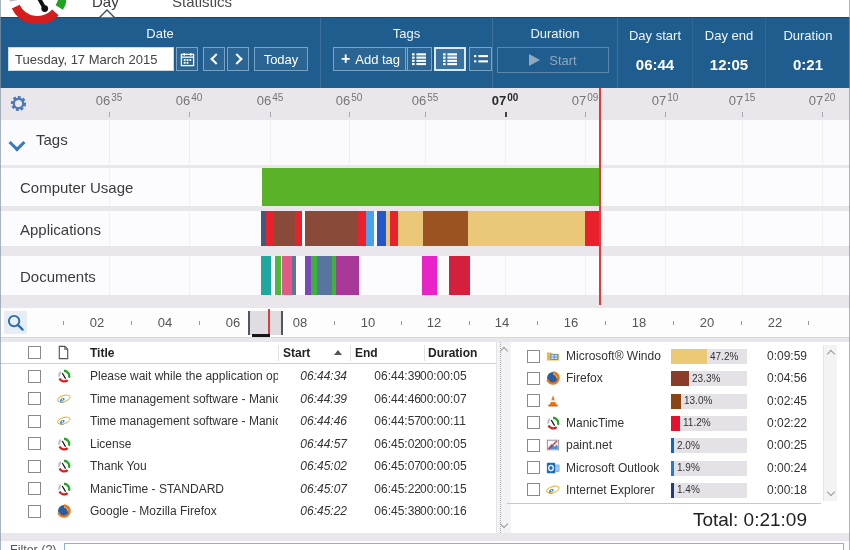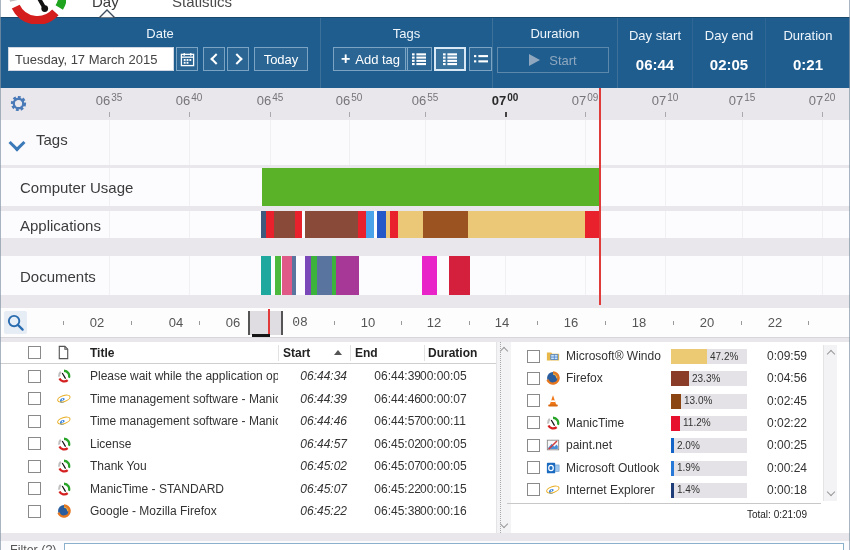--- a/index.html
+++ b/index.html
@@ -45,21 +45,21 @@
 .gear-svg { position:absolute; left:9px; top:6px; width:19px; height:19px; }
 .tl-ticklabel { position:absolute; top:5px; transform:translateX(-50%); font-size:13px; color:#767478; white-space:nowrap; }
 .tl-ticklabel .mm { font-size:10px; position:relative; top:-4px; margin-left:1px; }
 .tl-ticklabel.bold { color:#2a2a2a; font-weight:bold; }
 .tl-tickmark { position:absolute; top:24px; width:1px; height:5px; background:#aaa8ae; }
 .tl-tickmark.bold { width:2px; background:#444; }
 .tl-grouprow { position:absolute; left:0; top:32px; width:100%; height:45px; background:#fbfafd; }
 .group-chev { position:absolute; left:11px; top:17px; width:12px; height:12px; border-left:3px solid #3a7ab8; border-bottom:3px solid #3a7ab8; transform:rotate(-45deg); cursor:pointer; }
 .group-label { position:absolute; left:36px; top:11px; font-size:15px; color:#3c3c3c; z-index:3; }
 .tl-row { position:absolute; left:0; width:100%; background:#fcfbfe; }
-.row-cu { top:80px; height:38px; } .row-apps { top:123px; height:27px; } .row-docs { top:168px; height:39px; }
+.row-cu { top:80px; height:38px; } .row-apps { top:123px; height:35px; } .row-docs { top:168px; height:39px; }
 .row-label { position:absolute; left:20px; top:50%; transform:translateY(-50%); font-size:15px; color:#3c3c3c; z-index:3; }
 .gridlayer, .bars { position:absolute; inset:0; }
 .gridline { position:absolute; top:0; bottom:0; width:1px; background:#f1eff4; }
 .seg { position:absolute; top:0; bottom:0; }
 .redline { position:absolute; left:599px; top:0; width:2px; height:217px; background:#e03a3a; z-index:6; }
 
 
 .ruler { position:absolute; left:0; top:308px; width:100%; height:30px; background:#fdfdfd; border-bottom:1px solid #d8d6da; }
 .mag-svg { position:absolute; left:4px; top:3px; width:23px; height:23px; background:#e7edf5; border-radius:2px; padding:2px; }
 .ruler-label { position:absolute; top:7px; transform:translateX(-50%); font-size:13px; color:#555; }
@@ -94,21 +94,21 @@
 .rpanel { position:absolute; left:500px; top:0; width:338px; height:100%; border-left:1px dotted #a8a8a8; }
 #summary-rows { position:absolute; left:0; top:3px; width:320px; height:158px; overflow:hidden; }
 .srow { position:absolute; left:0; width:100%; height:22.3px; cursor:default; }
 .sname { position:absolute; left:65px; width:103px; overflow:hidden; font-size:12px; color:#333; line-height:22.3px; white-space:nowrap; }
 .strack { position:absolute; left:170px; top:4px; width:76px; height:15px; background:#e4e2e6; }
 .sfill { position:absolute; left:0; top:0; height:100%; }
 .spct { position:absolute; top:1.5px; font-size:10px; color:#333; white-space:nowrap; }
 .sdur { position:absolute; left:246px; width:60px; text-align:right; font-size:12px; color:#333; line-height:22.3px; }
 .sb-right { left:322px; top:3px; width:14px; height:156px; }
 .total-row { position:absolute; left:6px; width:314px; top:161px; height:26px; border-top:1px solid #c8c8c8; }
-.total-label { position:absolute; right:14px; top:5px; font-size:10px; color:#222; }
+.total-label { position:absolute; right:14px; top:5px; font-size:19px; color:#222; }
 
 
 .gap-strip { position:absolute; left:0; top:533px; width:100%; height:8px; background:#e9e7ec; }
 .filterbar { position:absolute; left:0; top:541px; width:100%; height:30px; background:#fbfbfd; }
 .filter-label { position:absolute; left:10px; top:2px; font-size:12.5px; color:#555; }
 .filter-input { position:absolute; left:64px; top:2px; width:780px; height:22px; border:1px solid #8ab0cc; background:#fff; }
 
 .wborder { position:absolute; top:0; width:1px; height:100%; background:#8496a6; opacity:.7; z-index:30; }
 .wb-l { left:0; } .wb-r { left:849px; }
 .hidden-defs { position:absolute; width:0; height:0; overflow:hidden; }
@@ -272,21 +272,21 @@
     </div>
     <div class="tdivider" style="left:617px"></div>
 
     <div class="tsec sec-ds">
       <div class="stat-label">Day start</div>
       <div class="stat-value">06:44</div>
     </div>
     <div class="tdivider faint" style="left:692px"></div>
     <div class="tsec sec-de">
       <div class="stat-label">Day end</div>
-      <div class="stat-value">02:05</div>
+      <div class="stat-value">12:05</div>
     </div>
     <div class="tdivider faint" style="left:765px"></div>
     <div class="tsec sec-du">
       <div class="stat-label">Duration</div>
       <div class="stat-value">0:21</div>
     </div>
   </div>
 
   <div class="tlzone">
     <svg class="gear-svg">
@@ -409,23 +409,23 @@
       <div class="tl-tickmark" style="left: 742px;"></div>
       <div class="tl-ticklabel" style="left: 822px;"><span>07</span><span class="mm">20</span></div>
       <div class="tl-tickmark" style="left: 822px;"></div>
     </div>
 
   <div class="ruler">
     <svg class="mag-svg">
         <use href="#icon-magnifier"></use>
       </svg>
   <div class="ruler-label" style="left: 97px;">02</div>
-      <div class="ruler-label" style="left: 176px;">04</div>
+      <div class="ruler-label" style="left: 165px;">04</div>
       <div class="ruler-label" style="left: 233px;">06</div>
-      <div class="ruler-label" style="left: 300px; font-family: Liberation Mono, monospace;">08</div>
+      <div class="ruler-label" style="left: 300px;">08</div>
       <div class="ruler-label" style="left: 368px;">10</div>
       <div class="ruler-label" style="left: 434px;">12</div>
       <div class="ruler-label" style="left: 502px; text-align: right;">14</div>
       <div class="ruler-label" style="left: 571px;">16</div>
       <div class="ruler-label" style="left: 639px;">18</div>
       <div class="ruler-label" style="left: 707px;">20</div>
       <div class="ruler-label" style="left: 775px;">22</div>
       <div class="ruler-tick" style="left: 63px;"></div>
       <div class="ruler-tick" style="left: 131px;"></div>
       <div class="ruler-tick" style="left: 199px;"></div>

